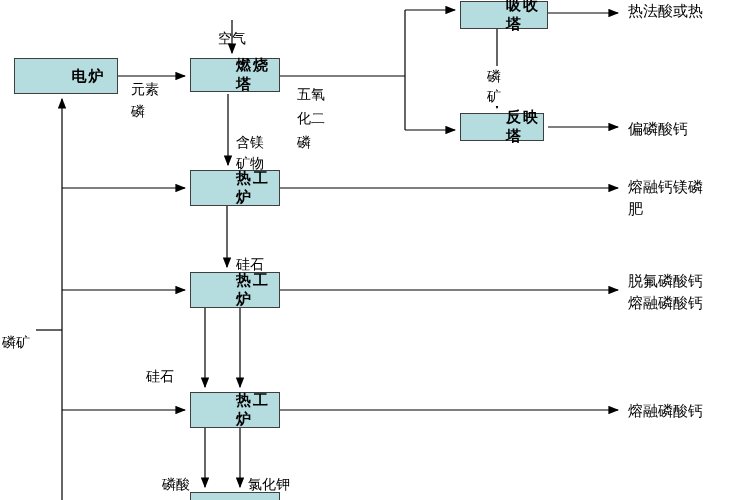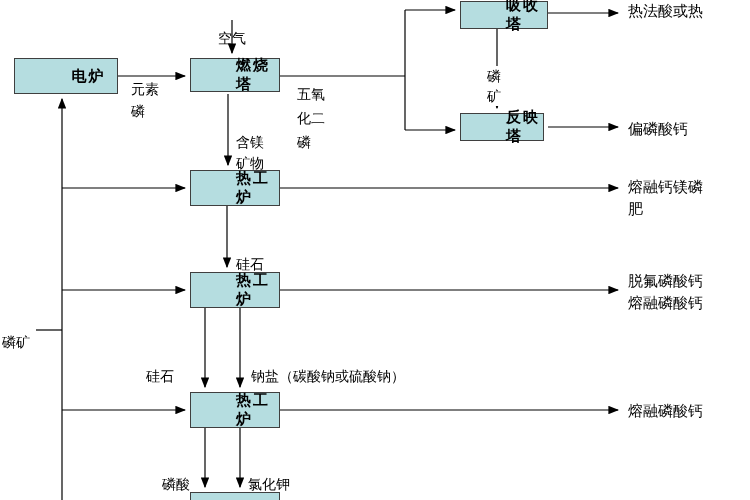--- a/index.html
+++ b/index.html
@@ -111,21 +111,20 @@
 
   <div class="lbl" style="left:236px;top:104px">
     <span>含镁</span>
     <span>矿物</span>
   </div>
 
   <div class="lbl" style="left:236px;top:226px">硅石</div>
 
   <div class="lbl" style="left:146px;top:338px">硅石</div>
 
-  <div class="lbl" style="left:251px;top:338px">钠盐（碳酸钠或硫酸钠）</div>
 
   <div class="lbl" style="left:162px;top:446px">磷酸</div>
 
   <div class="lbl" style="left:248px;top:446px">氯化钾</div>
 
   <div class="lbl" style="left:2px;top:304px">磷矿</div>
 
   <div class="out" style="left:628px;top:0px">
     <span>热法酸或热</span>
   </div>

